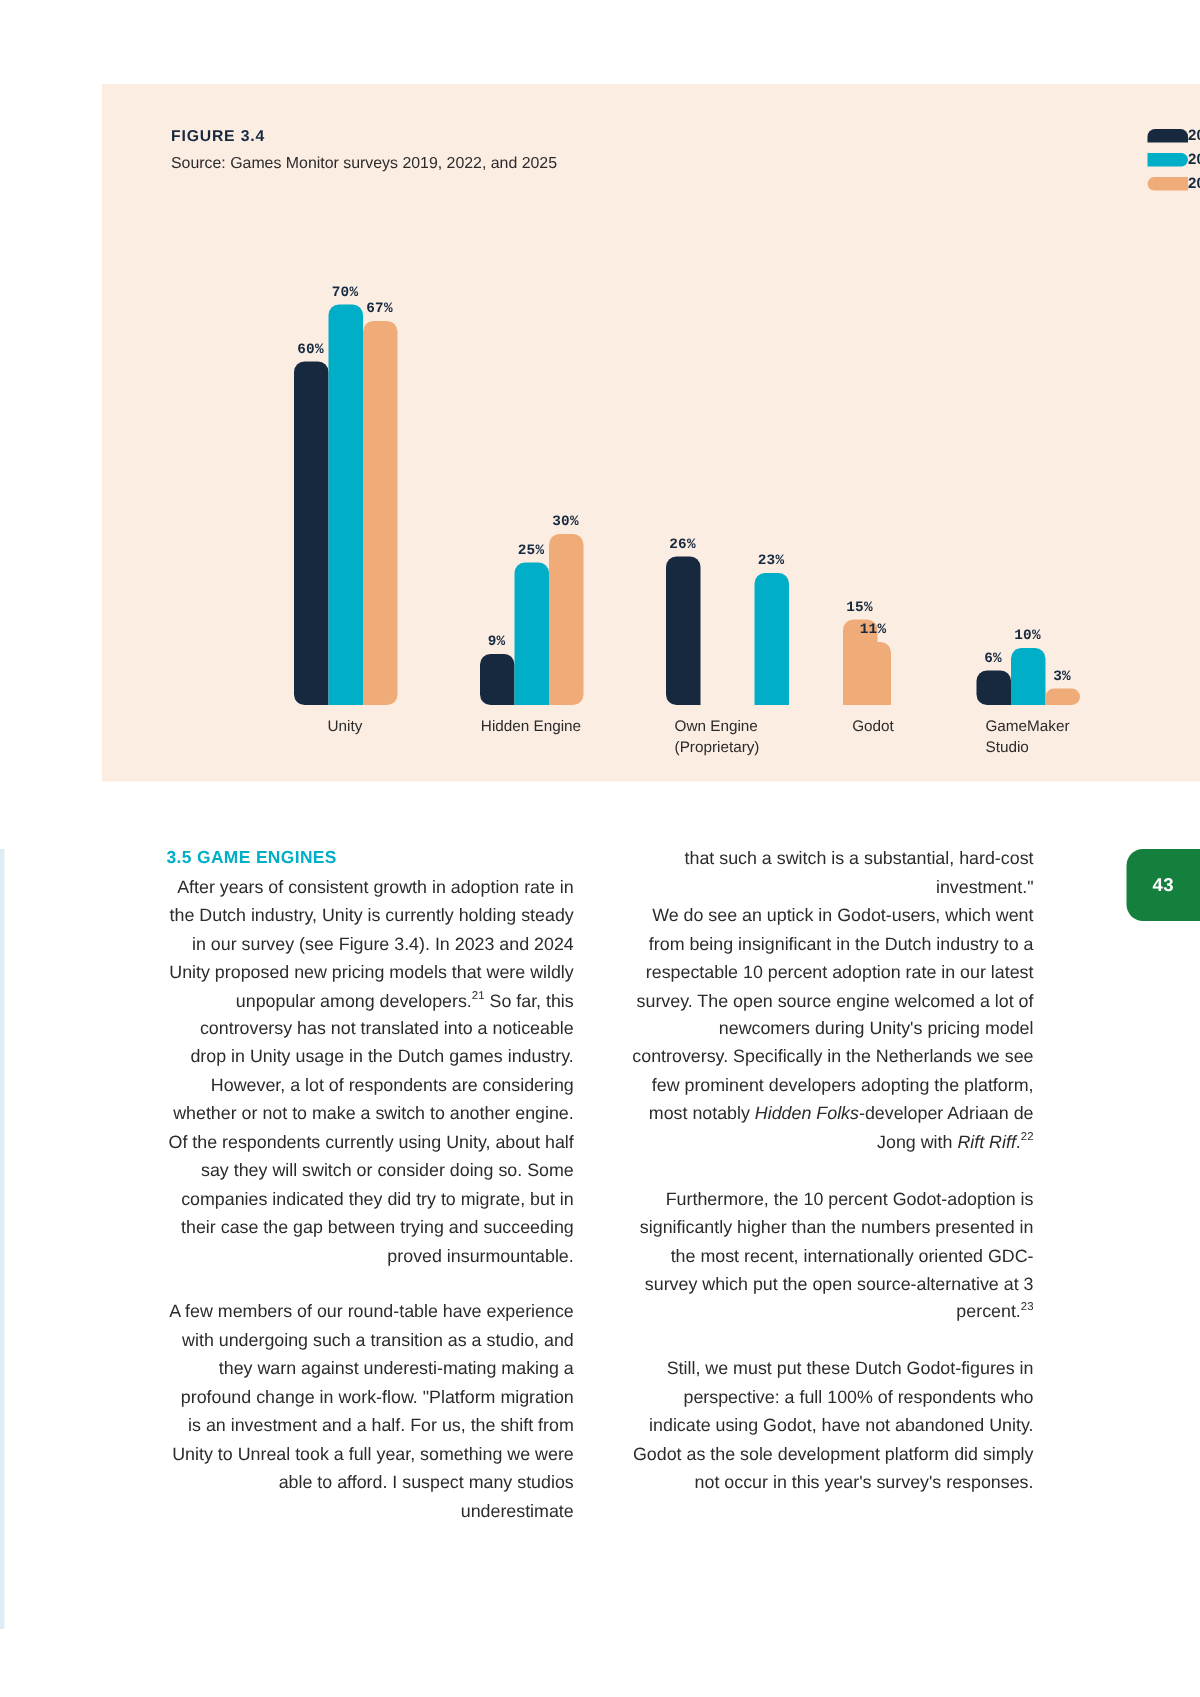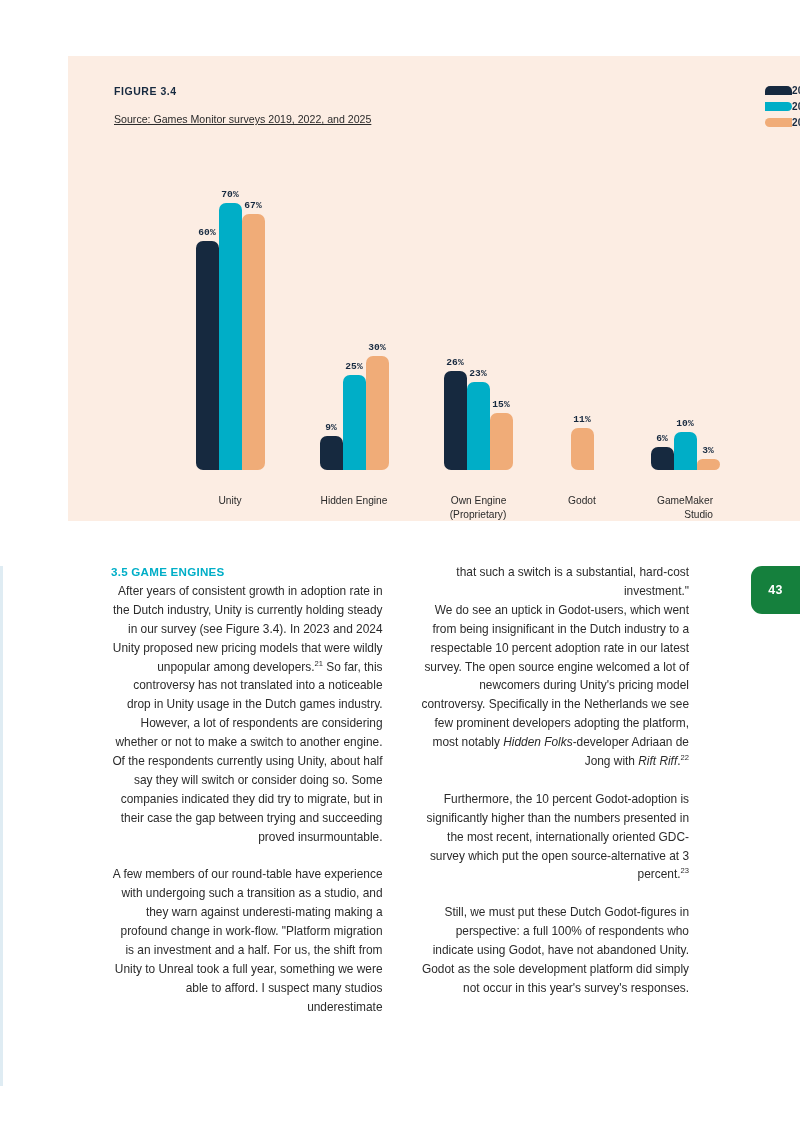--- a/index.html
+++ b/index.html
@@ -58,22 +58,21 @@
     font-weight: bold;
     letter-spacing: 0.35px;
     color: #ED6A2C;
     line-height: 21px;
     margin-top: 3px;
   }
   .fig-source {
     font-size: 10.6px;
     color: #2b2b2b;
     line-height: 15px;
-    margin-top: 14px;
-    text-decoration: underline;
+    margin-top: 4px;
   }
 
   
   #legend {
     position: absolute;
     right: 28px;
     top: 28px;
     display: flex;
     flex-direction: column;
     gap: 3px;
@@ -140,22 +139,22 @@
     font-weight: bold;
     color: #16293f;
     white-space: nowrap;
     letter-spacing: 0.1px;
   }
   .group-label {
     position: absolute;
     top: 100%;
     left: 50%;
     transform: translateX(-50%);
-    margin-top: 24px;
-    text-align: right;
+    margin-top: 8px;
+    text-align: left;
     font-size: 10.2px;
     color: #2b2b2b;
     line-height: 13.5px;
     white-space: nowrap;
   }
 
   
   #body-copy {
     position: absolute;
     left: 111px;
@@ -266,21 +265,21 @@
               <span class="bar-value">25%</span>
             </div>
             <div class="bar-wrap">
               <div class="bar last" style="height: 114px; background: rgb(240, 172, 120);"></div>
               <span class="bar-value">30%</span>
             </div>
           </div>
           <div class="group-label">Hidden Engine</div>
         </div>
         <div class="group" style="left: 375.5px; width: 69px; height: 267px;">
-          <div class="bars" style="width: 69px;">
+          <div class="bars" style="width: 69px; gap: 36px;">
             <div class="bar-wrap">
               <div class="bar first" style="height: 99px; background: rgb(22, 41, 63);"></div>
               <span class="bar-value">26%</span>
             </div>
             <div class="bar-wrap">
               <div class="bar mid" style="height: 88px; background: rgb(0, 174, 199);"></div>
               <span class="bar-value">23%</span>
             </div>
             <div class="bar-wrap">
               <div class="bar last" style="height: 57px; background: rgb(240, 172, 120);"></div>

